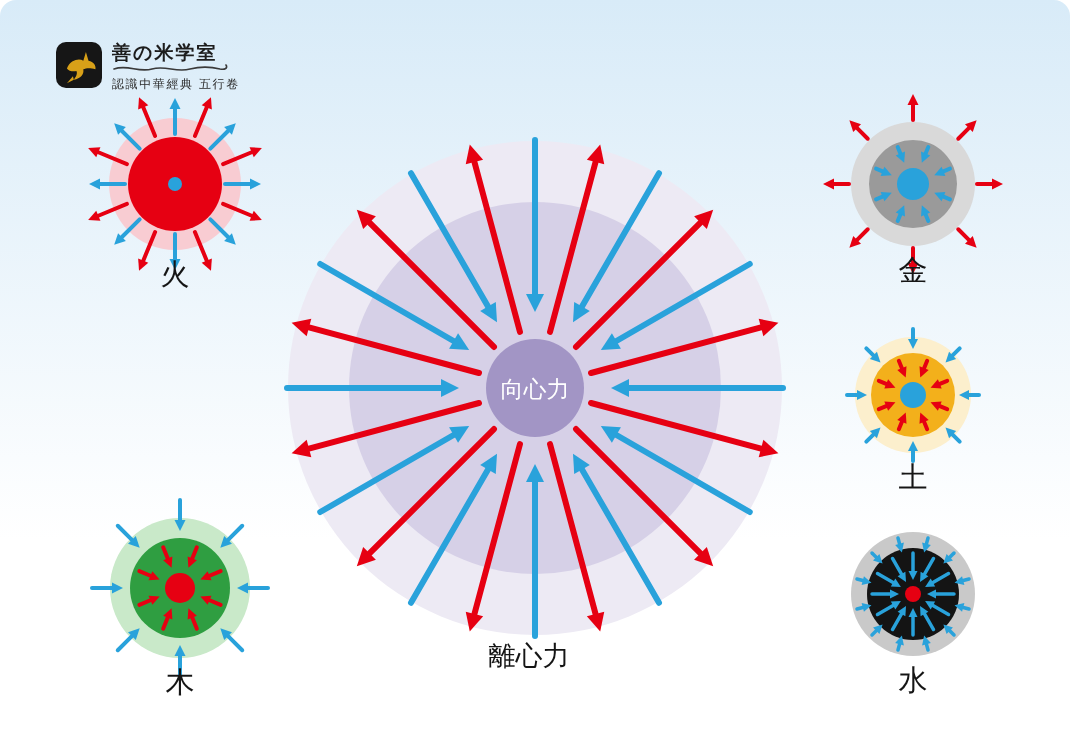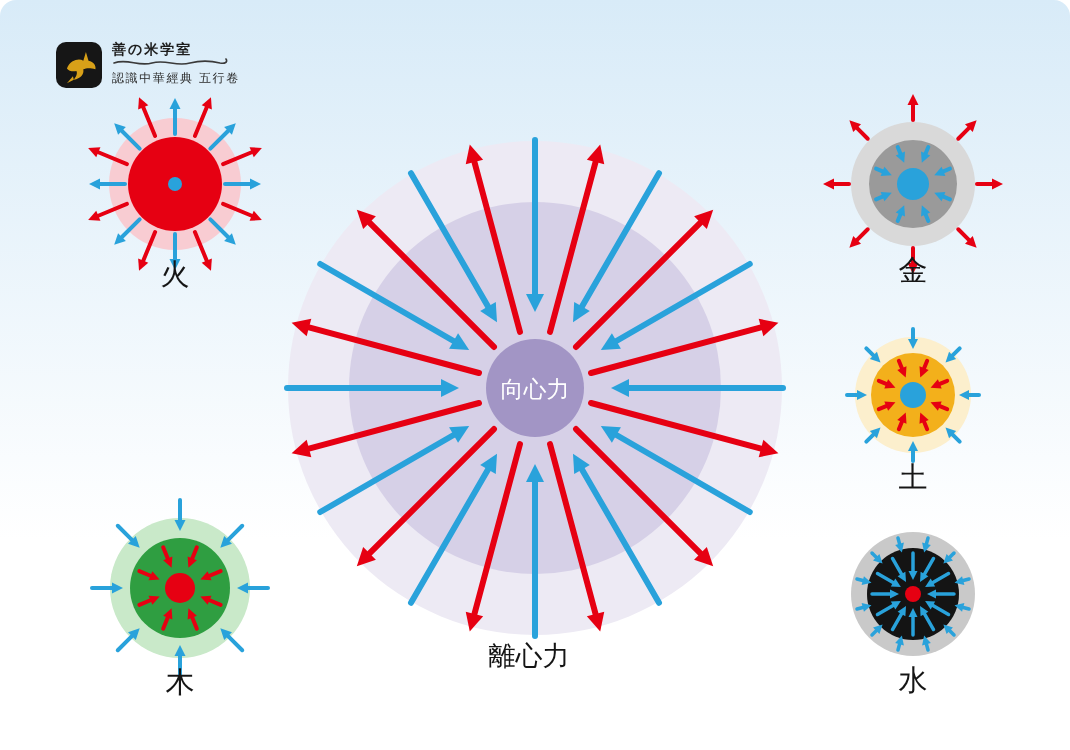--- a/index.html
+++ b/index.html
@@ -6,21 +6,21 @@
   html,body { background:#ffffff; }
   body { font-family:"DejaVu Sans","Liberation Sans",sans-serif; }
   .canvas {
     position:relative; width:1070px; height:750px;
     border-radius:16px; overflow:hidden;
   }
   svg.diagram { display:block; position:absolute; left:0; top:0; }
   .logo { position:absolute; left:56px; top:42px; display:flex; align-items:flex-start; gap:10px; }
   .badge { width:46px; height:46px; border-radius:10px; display:flex; align-items:center; justify-content:center; flex:0 0 auto; }
   .logo-text { display:flex; flex-direction:column; }
-  .logo-title { font-family:"DejaVu Serif","Liberation Serif",serif; font-weight:bold; font-size:14px; color:#1d1d1d; letter-spacing:2px; line-height:1.1; }
+  .logo-title { font-family:"DejaVu Serif","Liberation Serif",serif; font-weight:bold; font-size:19px; color:#1d1d1d; letter-spacing:2px; line-height:1.1; }
   .logo-sub { font-size:12px; color:#2a2a2a; letter-spacing:1.6px; margin-top:3px; }
   .squiggle { margin-top:1px; }
   .el-label { font-size:29px; fill:#151515; text-anchor:middle; font-family:"DejaVu Sans","Liberation Sans",sans-serif; }
   .center-label { font-size:23px; fill:#ffffff; text-anchor:middle; font-family:"DejaVu Sans","Liberation Sans",sans-serif; }
   .bottom-label { font-size:27px; fill:#151515; text-anchor:middle; font-family:"DejaVu Sans","Liberation Sans",sans-serif; }
 </style>
 </head>
 <body>
 
 <div class="canvas" style="background: linear-gradient(rgb(216, 235, 248) 0%, rgb(255, 255, 255) 72%);">

